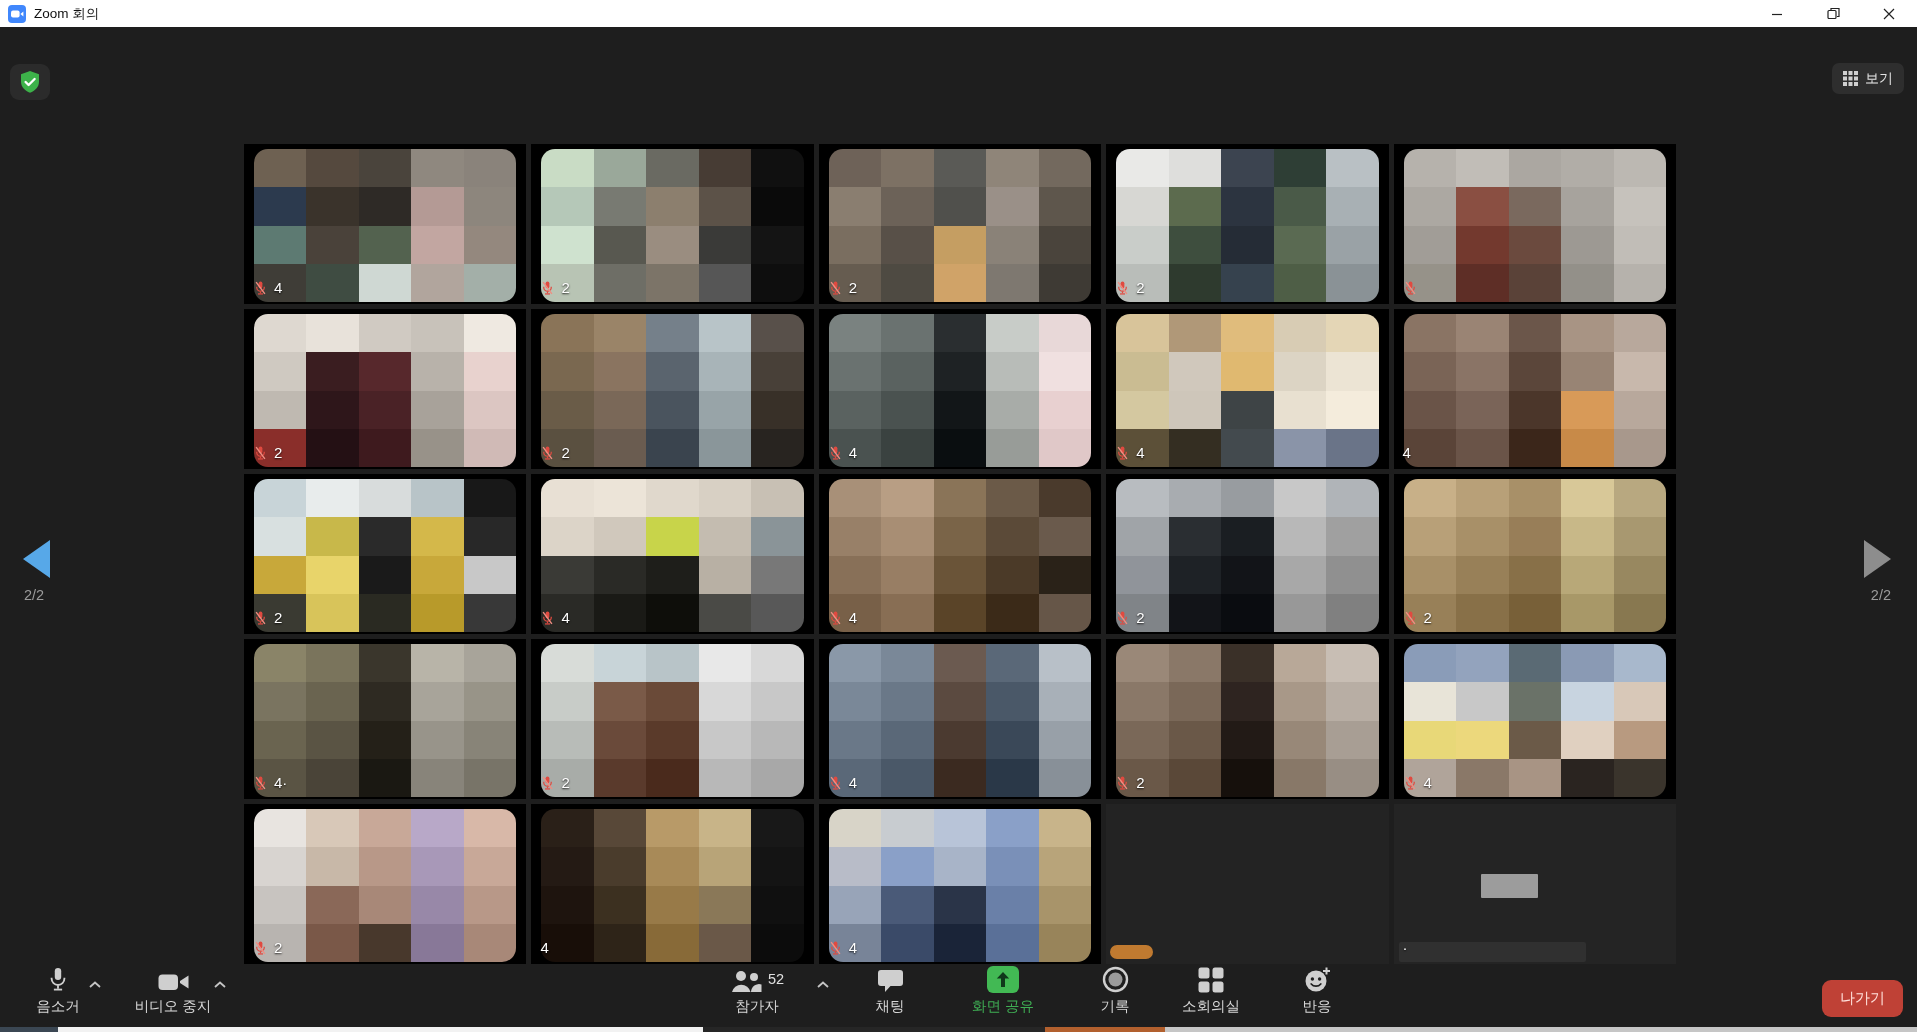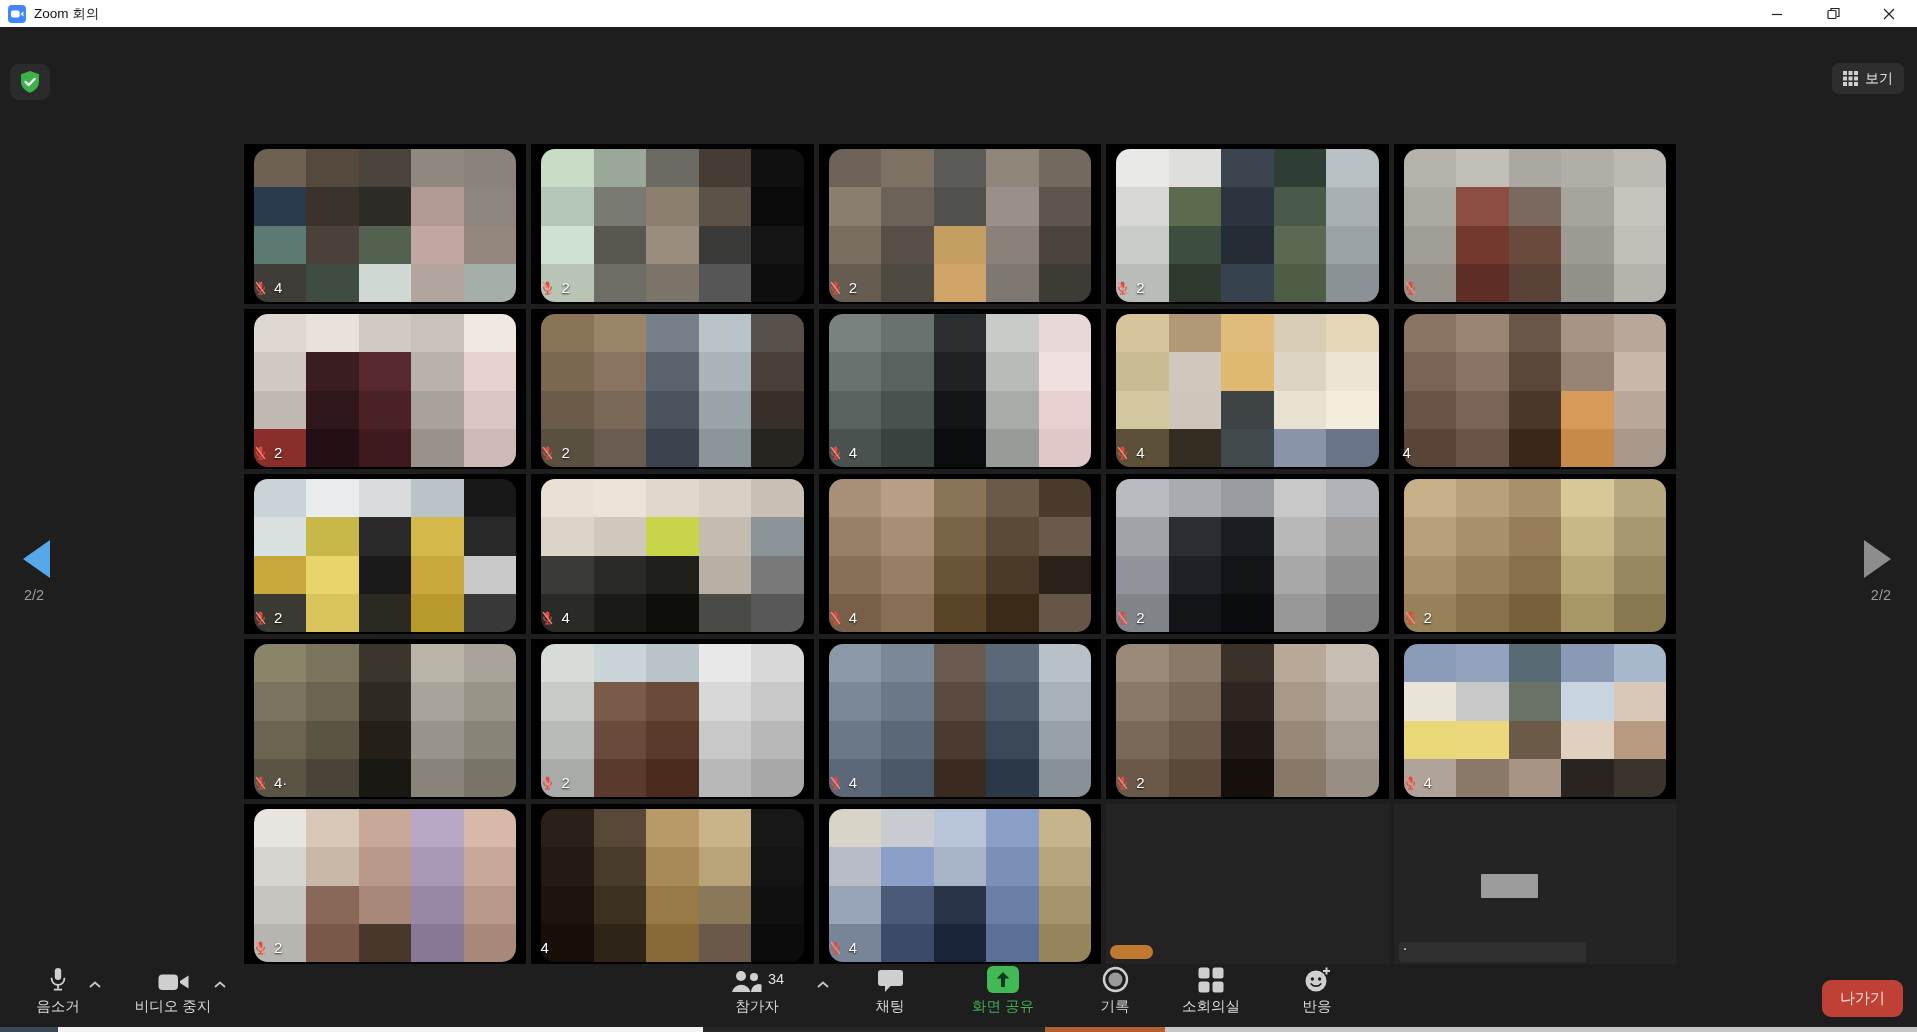--- a/index.html
+++ b/index.html
@@ -937,21 +937,21 @@
   </span>
 
   <div class="tool" style="left:712px; width:90px;">
     <div class="iconrow">
       <svg width="32" height="24" viewBox="0 0 32 24">
         <circle cx="11" cy="7" r="5" fill="#cfcfcf"></circle>
         <path d="M2 23a9.5 9.5 0 0 1 18.5 0z" fill="#cfcfcf"></path>
         <circle cx="24" cy="8" r="4" fill="#cfcfcf"></circle>
         <path d="M21 23a8 8 0 0 1 10.5-7.5V23z" fill="#cfcfcf"></path>
       </svg>
-      <span class="pcount">34</span>
+      <span class="pcount">52</span>
     </div>
     <span class="lbl">참가자</span>
   </div>
   <span class="caret" style="left:816px;">
     <svg width="14" height="9" viewBox="0 0 14 9">
         <path d="M2 7l5-4.5L12 7" stroke="#c4c4c4" stroke-width="1.8" fill="none"></path>
       </svg>
   </span>
 
   <div class="tool" style="left:855px; width:70px;">

